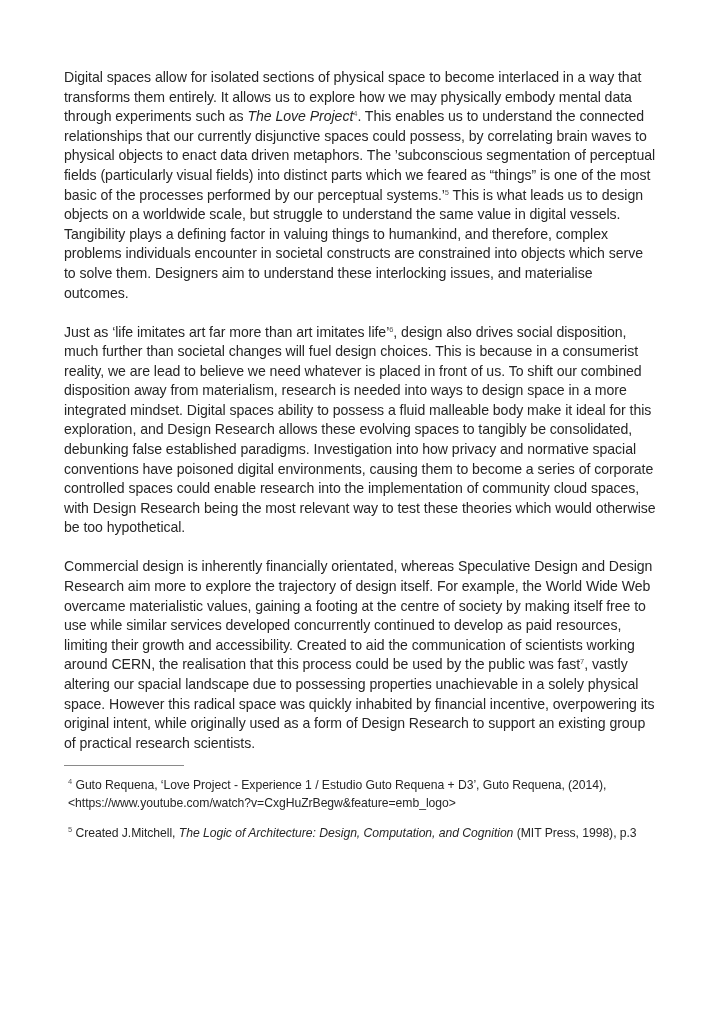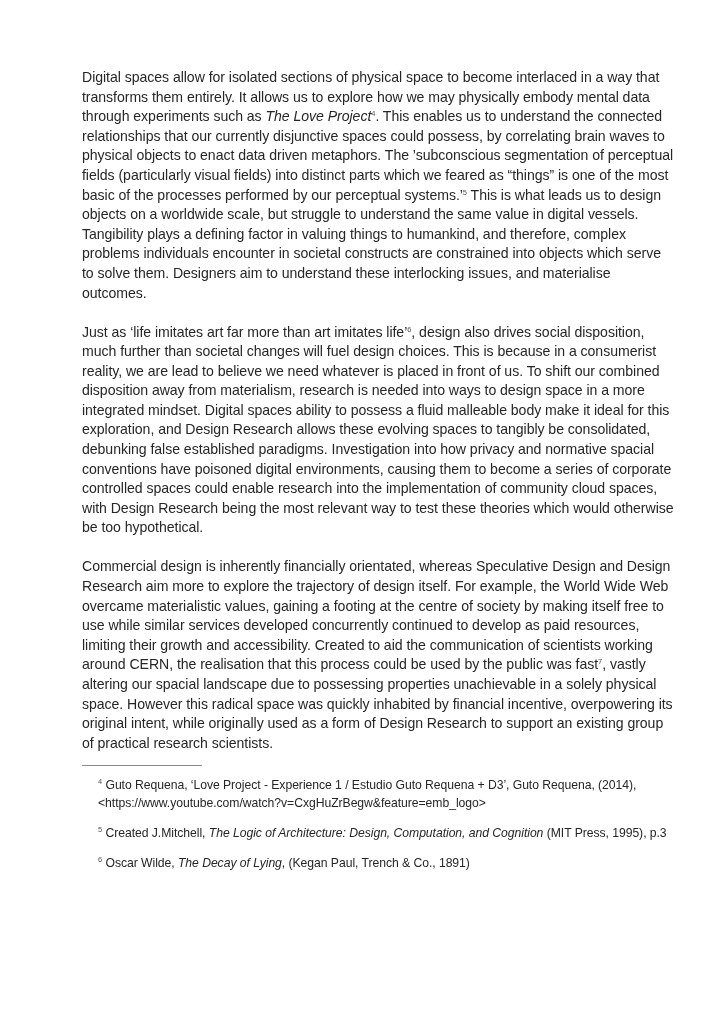--- a/index.html
+++ b/index.html
@@ -10,21 +10,21 @@
     body {
       width: 724px;
       height: 1023px;
       position: relative;
       overflow: hidden;
       color: #262626;
       font-family: "Liberation Sans", sans-serif;
     }
     .page {
       position: absolute;
-      left: 82px;
+      left: 64px;
       top: 68px;
       width: 592px;
     }
     .para {
       font-size: 14.1px;
       line-height: 19.6px;
       margin: 0 0 19.4px 0;
       letter-spacing: -0.05px;
     }
     .para sup, .fn sup {
@@ -35,38 +35,37 @@
     }
     .rule {
       width: 120px;
       height: 0;
       border-top: 1px solid #8a8a8a;
       margin: 2px 0 10px 0;
     }
     .fn {
       font-size: 12.2px;
       line-height: 18px;
-      margin: 0 0 12px 16px;
+      margin: 0 0 12px 4px;
       letter-spacing: -0.05px;
     }
     i { font-style: italic; }
   </style>
 </head>
 <body>
 
 <div class="page">
 
   <p class="para"><span>Digital spaces allow for isolated sections of physical space to become interlaced in a way that transforms them entirely. It allows us to explore how we may physically embody mental data through experiments such as </span><i>The Love Project</i><sup>4</sup><span>. This enables us to understand the connected relationships that our currently disjunctive spaces could possess, by correlating brain waves to physical objects to enact data driven metaphors. The ’subconscious segmentation of perceptual fields (particularly visual fields) into distinct parts which we feared as “things” is one of the most basic of the processes performed by our perceptual systems.’</span><sup>5</sup><span> This is what leads us to design objects on a worldwide scale, but struggle to understand the same value in digital vessels. Tangibility plays a defining factor in valuing things to humankind, and therefore, complex problems individuals encounter in societal constructs are constrained into objects which serve to solve them. Designers aim to understand these interlocking issues, and materialise outcomes.</span></p>
 
   <p class="para"><span>Just as ‘life imitates art far more than art imitates life’</span><sup>6</sup><span>, design also drives social disposition, much further than societal changes will fuel design choices. This is because in a consumerist reality, we are lead to believe we need whatever is placed in front of us. To shift our combined disposition away from materialism, research is needed into ways to design space in a more integrated mindset. Digital spaces ability to possess a fluid malleable body make it ideal for this exploration, and Design Research allows these evolving spaces to tangibly be consolidated, debunking false established paradigms. Investigation into how privacy and normative spacial conventions have poisoned digital environments, causing them to become a series of corporate controlled spaces could enable research into the implementation of community cloud spaces, with Design Research being the most relevant way to test these theories which would otherwise be too hypothetical.</span></p>
 
   <p class="para" style="margin-bottom:12px;"><span>Commercial design is inherently financially orientated, whereas Speculative Design and Design Research aim more to explore the trajectory of design itself. For example, the World Wide Web overcame materialistic values, gaining a footing at the centre of society by making itself free to use while similar services developed concurrently continued to develop as paid resources, limiting their growth and accessibility. Created to aid the communication of scientists working around CERN, the realisation that this process could be used by the public was fast</span><sup>7</sup><span>, vastly altering our spacial landscape due to possessing properties unachievable in a solely physical space. However this radical space was quickly inhabited by financial incentive, overpowering its original intent, while originally used as a form of Design Research to support an existing group of practical research scientists.</span></p>
 
   <div class="rule"></div>
 
   <p class="fn"><sup>4</sup><span> Guto Requena, ‘Love Project - Experience 1 / Estudio Guto Requena + D3’, Guto Requena, (2014), &lt;https://www.youtube.com/watch?v=CxgHuZrBegw&amp;feature=emb_logo&gt;</span></p>
 
-  <p class="fn"><sup>5</sup><span> Created J.Mitchell, </span><i>The Logic of Architecture: Design, Computation, and Cognition</i><span> (MIT Press, 1995), p.3</span></p>
+  <p class="fn"><sup>5</sup><span> Created J.Mitchell, </span><i>The Logic of Architecture: Design, Computation, and Cognition</i><span> (MIT Press, 1998), p.3</span></p>
 
-  <p class="fn"><sup>6</sup><span> Oscar Wilde, </span><i>The Decay of Lying</i><span>, (Kegan Paul, Trench &amp; Co., 1891)</span></p>
 
 
 </div>
 
 </body></html>

